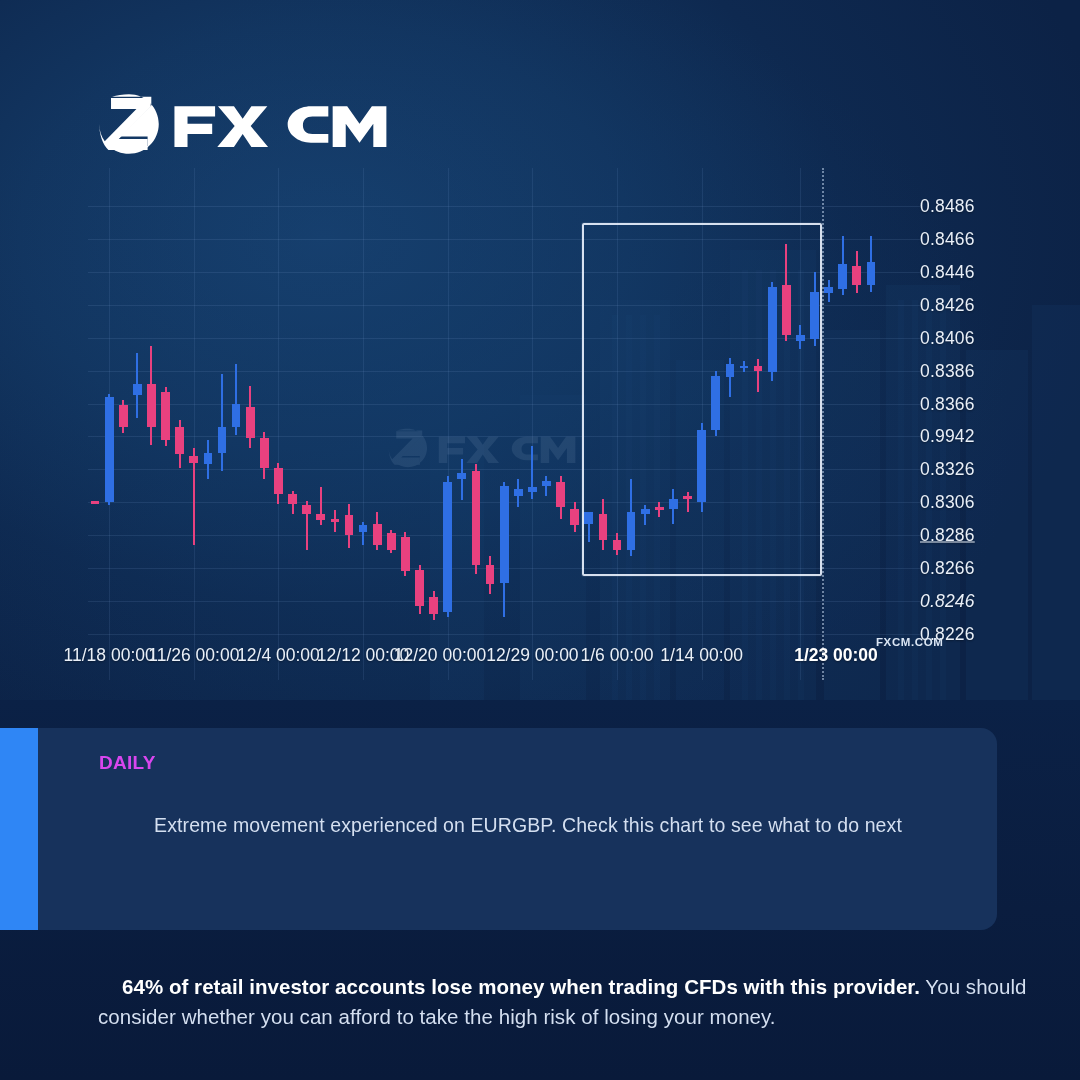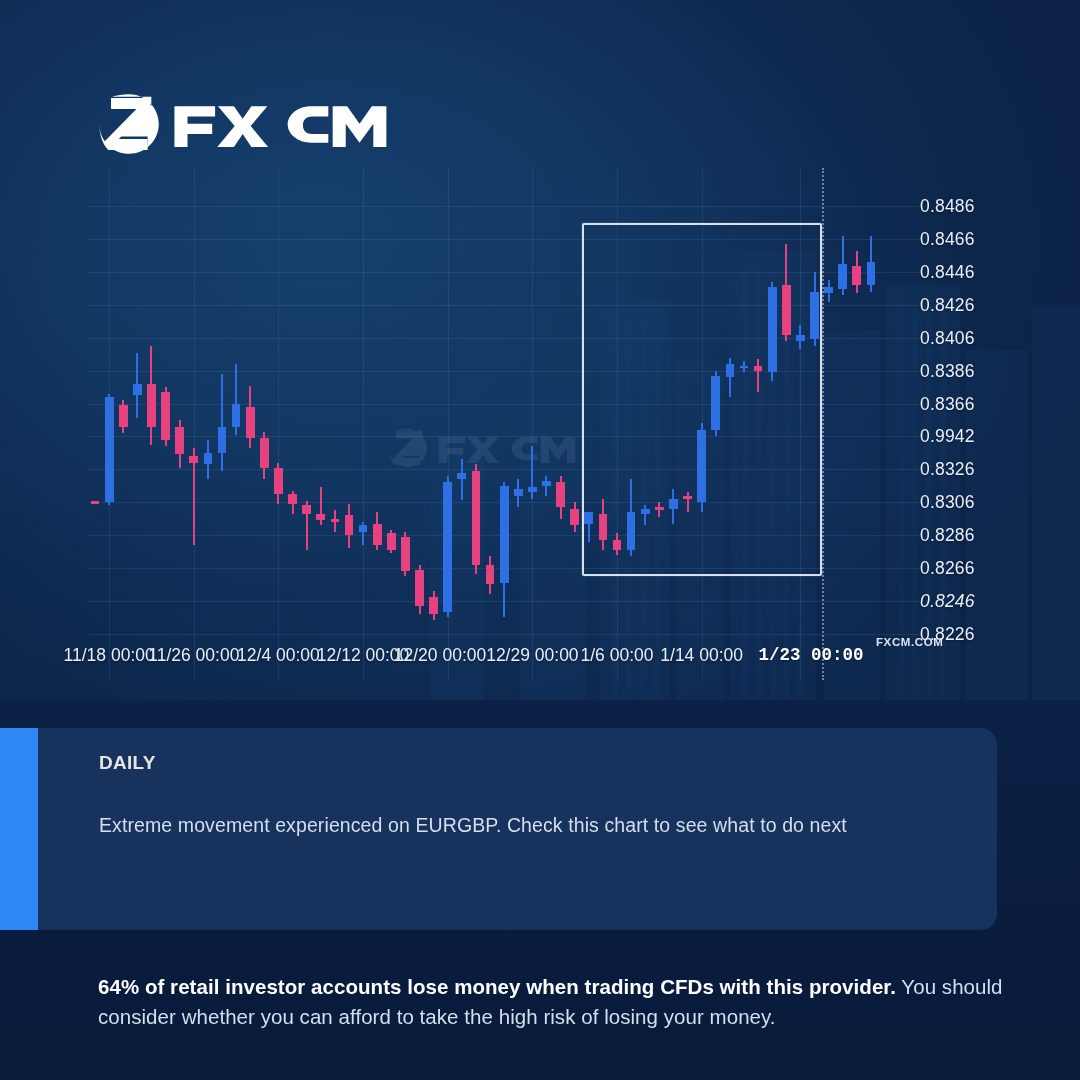--- a/index.html
+++ b/index.html
@@ -94,34 +94,34 @@
   .accent-bar { width:38px; background:#2f86f5; flex:0 0 38px; }
   .card-body {
     flex:1; background:#17325c; border-radius:0 16px 16px 0;
     padding:22px 40px 0 61px; position:relative;
   }
   #symbol {
     font-size:45px; font-weight:bold; color:#ffffff;
     letter-spacing:-.5px; line-height:1.02;
   }
   #timeframe {
-    font-size:19px; font-weight:bold; color:#e5e5e5;
+    font-size:19px; font-weight:bold; color:#d946ef;
     letter-spacing:.3px; margin-top:2px;
   }
   #description {
     margin-top:38px; font-size:19.5px; color:#d4dff0;
-    line-height:1.35; letter-spacing:.1px;
+    line-height:1.35; letter-spacing:.1px;text-align:center;
   }
 
   
   #disclaimer {
     position:absolute; left:98px; top:972px; width:930px; z-index:6;
     font-size:20.5px; color:#d4dff0; line-height:1.45; letter-spacing:.05px;
   }
-  #disclaimer b { color:#ffffff; font-weight:bold; }
+  #disclaimer b { color:#ffffff; font-weight:bold;margin-left:24px; }
 </style>
 </head>
 <body>
 
 <div id="backdrop">
   <div class="bg-base"></div>
   <svg class="bg-city" viewBox="0 0 1080 1080" preserveAspectRatio="none">
     <g fill="#1b4576" opacity="0.35">
       <rect x="600" y="300" width="70" height="420"></rect>
       <rect x="676" y="360" width="48" height="360"></rect>
@@ -340,35 +340,35 @@
     <div class="y-lab" style="top: 28.4286px;">0.8486</div>
     <div class="y-lab" style="top: 61.2857px;">0.8466</div>
     <div class="y-lab" style="top: 94.1429px;">0.8446</div>
     <div class="y-lab" style="top: 127px;">0.8426</div>
     <div class="y-lab" style="top: 159.857px;">0.8406</div>
     <div class="y-lab" style="top: 192.714px;">0.8386</div>
     <div class="y-lab" style="top: 225.571px;">0.8366</div>
     <div class="y-lab" style="top: 258.429px;">0.9942</div>
     <div class="y-lab" style="top: 291.286px;">0.8326</div>
     <div class="y-lab" style="top: 324.143px;">0.8306</div>
-    <div class="y-lab" style="top: 357px;">0.8286</div>
+    <div class="y-lab" style="top: 357px; text-decoration: underline;">0.8286</div>
     <div class="y-lab" style="top: 389.857px;">0.8266</div>
     <div class="y-lab" style="top: 422.714px; font-style: italic;">0.8246</div>
     <div class="y-lab" style="top: 455.571px;">0.8226</div>
   </div>
 <div id="x-axis">
     <div class="x-lab" style="left: 109.161px;">11/18 00:00</div>
     <div class="x-lab" style="left: 193.804px;">11/26 00:00</div>
     <div class="x-lab" style="left: 278.446px;">12/4 00:00</div>
     <div class="x-lab" style="left: 363.089px;">12/12 00:00</div>
     <div class="x-lab" style="left: 440px; text-align: right;">12/20 00:00</div>
     <div class="x-lab" style="left: 532.375px;">12/29 00:00</div>
     <div class="x-lab" style="left: 617.018px;">1/6 00:00</div>
     <div class="x-lab" style="left: 701.661px;">1/14 00:00</div>
-    <div class="x-lab current" style="left: 811px; font-family: Liberation Mono, monospace;">1/23 00:00</div>
+    <div class="x-lab current" style="left: 836px;">1/23 00:00</div>
   </div>
 <div id="fxcm-url">FXCM.COM</div>
 
 <div id="info-card">
   <div class="accent-bar"></div>
   <div class="card-body">
     <div id="timeframe">DAILY</div>
     <div id="description">Extreme movement experienced on EURGBP. Check this chart to see what to do next</div>
   </div>
 </div>

